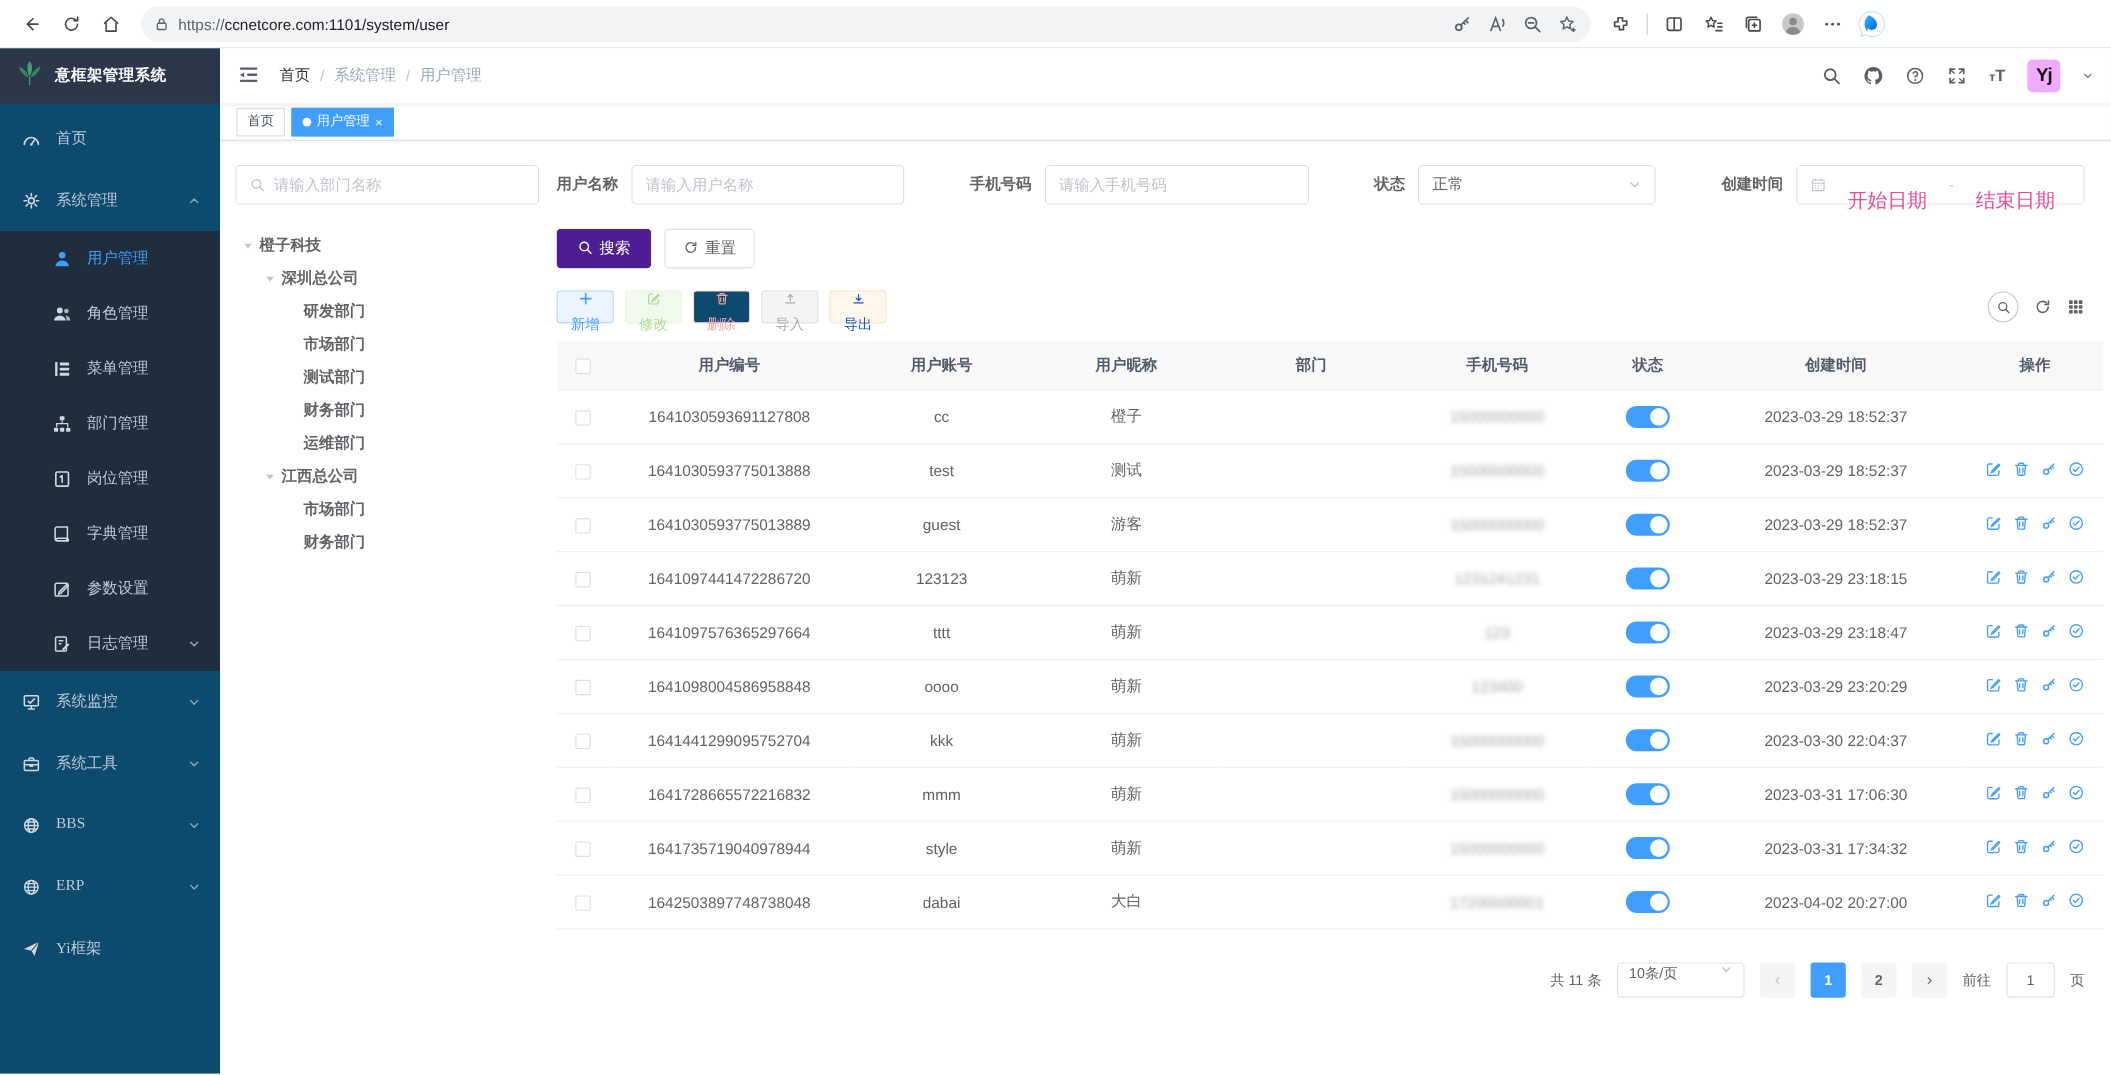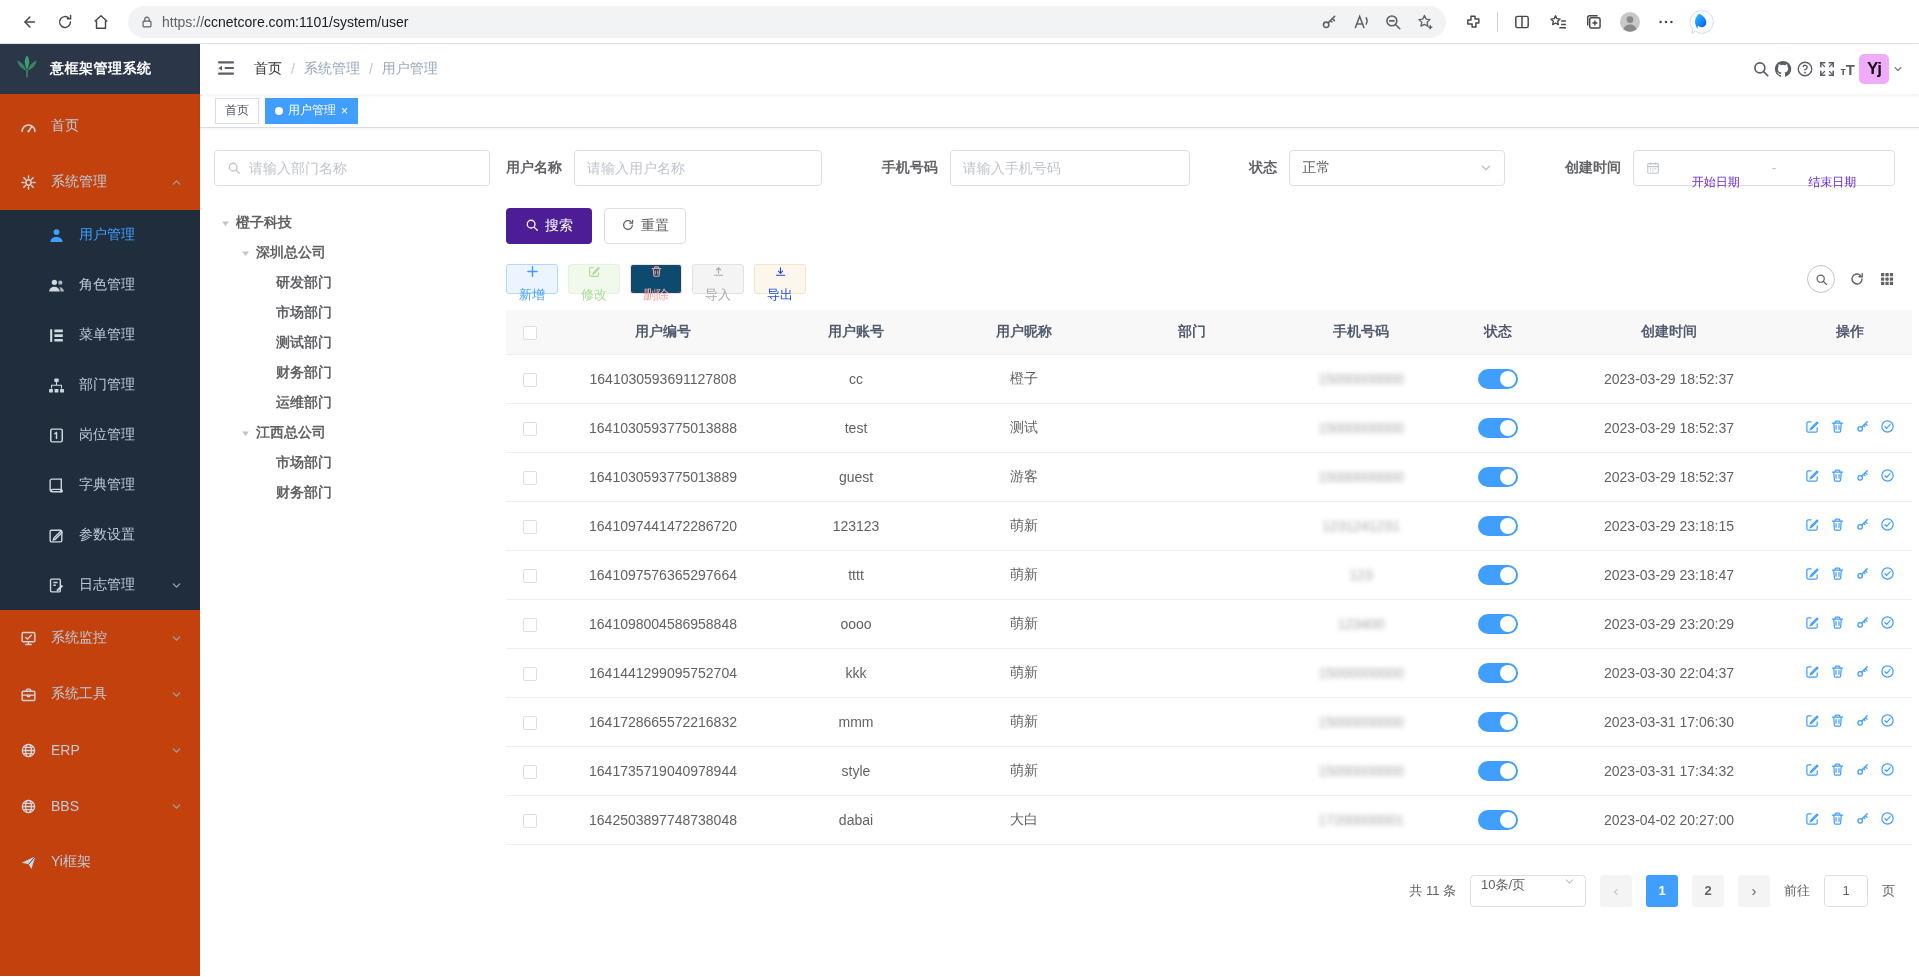--- a/index.html
+++ b/index.html
@@ -15,21 +15,21 @@
   .url-text { font-size:14px; color:#202124; flex:1; white-space:nowrap; overflow:hidden; }
   .url-text .scheme { color:#5f6368; }
   .pill-icons { display:flex; gap:2px; }
   .pill-icons .b-btn { width:30px; height:28px; color:#5f6368; }
   .b-divider { width:1px; height:20px; background:#d0d0d0; margin:0 5px; flex:0 0 auto; }
   .avatar-circle svg { width:24px; height:24px; }
   .copilot svg { width:26px; height:26px; }
 
   
   .app { display:flex; height:932px; }
-  .sidebar { width:200px; background:#c2410c; flex:0 0 auto; overflow:hidden; }
+  .sidebar { width:200px; background:#0c4a6e; flex:0 0 auto; overflow:hidden;font-family:Liberation Serif, serif; }
   .logo { height:50px; display:flex; align-items:center; padding-left:14px; gap:10px; background:#2b3649; }
   .logo svg { width:26px; height:26px; }
   .logo-title { color:#fff; font-size:14px; font-weight:bold; letter-spacing:.5px; }
   .menu { padding-top:4px; }
   .menu-item { height:56px; display:flex; align-items:center; padding:0 18px 0 20px; color:#bfcbd9; font-size:14px; cursor:pointer; }
   .menu-item .mi-icon { width:17px; height:17px; margin-right:14px; display:flex; color:#cfd7e0; }
   .menu-item .mi-icon svg { width:17px; height:17px; }
   .submenu { background:#1f2d3d; }
   .submenu .menu-item { height:50px; padding-left:48px; }
   .menu-item.active { color:#409EFF; }
@@ -41,21 +41,21 @@
   .main { flex:1; display:flex; flex-direction:column; background:#fff; min-width:0; }
 
   
   .navbar { height:50px; background:#fff; display:flex; align-items:center; padding:0 16px; box-shadow:0 1px 4px rgba(0,21,41,.08); position:relative; z-index:3; }
   .hamburger { width:22px; height:22px; color:#5a5e66; display:flex; cursor:pointer; }
   .hamburger svg { width:20px; height:20px; }
   .breadcrumb { margin-left:16px; font-size:14px; display:flex; align-items:center; gap:9px; }
   .breadcrumb .crumb-first { color:#303133; }
   .breadcrumb .crumb { color:#97a8be; }
   .breadcrumb .sep { color:#c0c4cc; }
-  .nav-right { margin-left:auto; display:flex; align-items:center; gap:4px; }
+  .nav-right { margin-left:auto; display:flex; align-items:center; gap:20px; }
   .nav-ico { color:#5a5e66; display:flex; cursor:pointer; }
   .nav-ico svg { width:18px; height:18px; }
   .font-size-ico { font-size:15px; color:#5a5e66; font-weight:bold; line-height:1; cursor:pointer; }
   .font-size-ico .small-t { font-size:11px; }
   .user-avatar { width:30px; height:30px; border-radius:5px; background:#f0abfc; color:#111; font-weight:900; font-size:17px; display:flex; align-items:center; justify-content:center; letter-spacing:-1px; cursor:pointer; }
   .nav-caret { color:#7a7f87; display:flex; cursor:pointer; }
   .nav-caret svg { width:10px; height:10px; }
 
   
   .tags { height:34px; background:#fff; border-bottom:1px solid #d8dce5; box-shadow:0 1px 3px rgba(0,0,0,.05); display:flex; align-items:center; padding:0 15px; gap:6px; position:relative; z-index:2; }
@@ -73,21 +73,21 @@
   .input .pre-ico { color:#c0c4cc; display:flex; }
   .input .pre-ico svg { width:14px; height:14px; }
 
   .filters { display:flex; align-items:center; justify-content:space-between; }
   .f-item { display:flex; align-items:center; gap:12px; }
   .f-label { font-size:14px; color:#606266; font-weight:600; white-space:nowrap; }
   .sel { width:216px; justify-content:space-between; cursor:pointer; }
   .sel .chev { color:#c0c4cc; display:flex; }
   .sel .chev svg { width:12px; height:12px; }
   .range { width:262px; gap:6px; cursor:pointer; }
-  .range .ph { color:#6d28d9; font-size:12px; flex:1; text-align:center; white-space:nowrap;margin-top:28px; }
+  .range .ph { color:#ec4899; font-size:18px; flex:1; text-align:center; white-space:nowrap;margin-top:28px; }
   .range .sep { color:#c0c4cc; }
 
   .tree { margin-top:22px; font-size:14px; color:#606266; }
   .tree-node { height:30px; display:flex; align-items:center; gap:4px; cursor:pointer; white-space:nowrap;font-weight:bold; }
   .tree-node .caret { width:14px; display:flex; justify-content:center; color:#c0c4cc; }
   .tree-node .caret svg { width:9px; height:9px; }
 
   .right-col { display:flex; flex-direction:column; min-width:0; }
   .search-row { margin-top:22px; display:flex; gap:12px; }
   .btn { height:36px; border-radius:4px; font-size:14px; display:inline-flex; align-items:center; justify-content:center; gap:6px; cursor:pointer; border:1px solid transparent; font-family:inherit; }
@@ -397,36 +397,36 @@
           </span>
         </div>
         <div class="menu-item">
           <span class="mi-icon">
             <svg viewBox="0 0 16 16" fill="none" stroke="currentColor" stroke-width="1.2">
               <circle cx="8" cy="8" r="5.8"></circle>
               <ellipse cx="8" cy="8" rx="2.7" ry="5.8"></ellipse>
               <path d="M2.2 8h11.6M3.1 5h9.8M3.1 11h9.8"></path>
             </svg>
           </span>
-          <span>ERP</span>
+          <span>BBS</span>
           <span class="mi-chevron">
             <svg viewBox="0 0 12 12" fill="none" stroke="currentColor" stroke-width="1.4" stroke-linecap="round" stroke-linejoin="round">
               <path d="M2.5 4.2 6 7.8l3.5-3.6"></path>
             </svg>
           </span>
         </div>
         <div class="menu-item">
           <span class="mi-icon">
             <svg viewBox="0 0 16 16" fill="none" stroke="currentColor" stroke-width="1.2">
               <circle cx="8" cy="8" r="5.8"></circle>
               <ellipse cx="8" cy="8" rx="2.7" ry="5.8"></ellipse>
               <path d="M2.2 8h11.6M3.1 5h9.8M3.1 11h9.8"></path>
             </svg>
           </span>
-          <span>BBS</span>
+          <span>ERP</span>
           <span class="mi-chevron">
             <svg viewBox="0 0 12 12" fill="none" stroke="currentColor" stroke-width="1.4" stroke-linecap="round" stroke-linejoin="round">
               <path d="M2.5 4.2 6 7.8l3.5-3.6"></path>
             </svg>
           </span>
         </div>
         <div class="menu-item">
           <span class="mi-icon">
             <svg viewBox="0 0 16 16" fill="currentColor">
               <path d="M1.6 8.3 14.6 2l-3.9 12.2-2.6-4.5z"></path>

